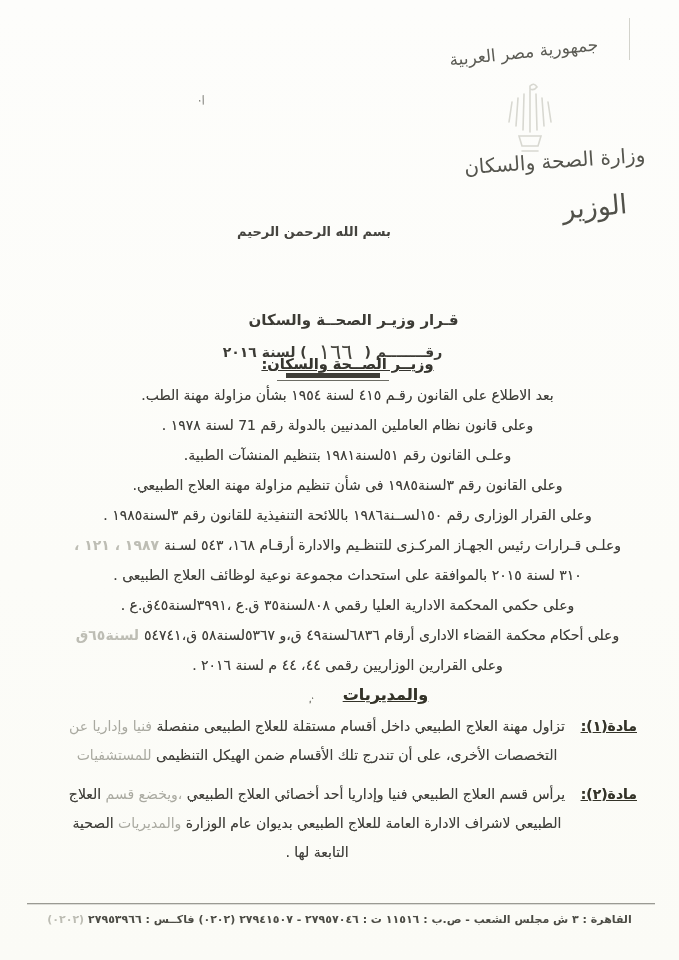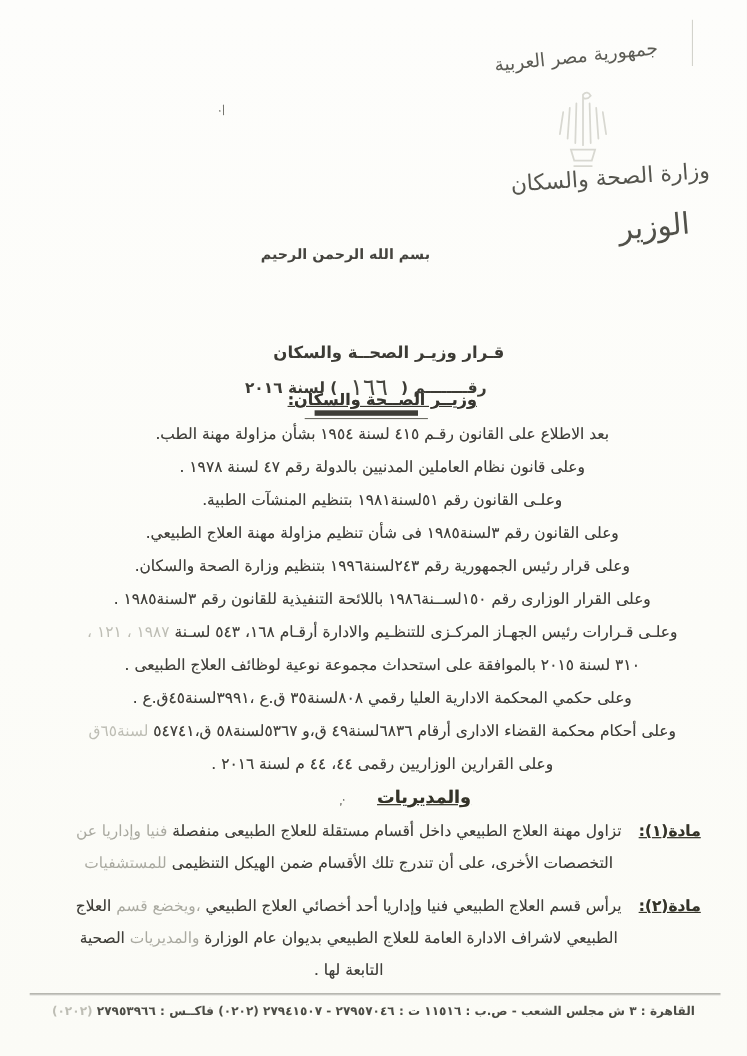--- a/index.html
+++ b/index.html
@@ -30,21 +30,21 @@
     padding:0 12px;position:relative;top:2px;}
   .title-rule{margin-top:11px;transform:translateX(-7px);}
   .rule-thick{width:94px;height:5px;background:#3f3e38;margin:0 auto;}
   .rule-thin{width:112px;height:1px;background:#6c6c64;margin:2px auto 0;}
   
   .content{position:absolute;top:349px;right:42px;left:58px;direction:rtl;text-align:center;
     font-size:14px;line-height:30px;color:#403f3a;text-shadow:0 0 .5px rgba(64,63,58,.55);}
   .preamble-heading{font-size:14.5px;font-weight:bold;text-decoration:underline;
     line-height:31px;color:#36352f;}
   .pline{white-space:nowrap;}
-  .faded{color:#bdbdb4;text-shadow:none;}
+  .faded{color:#bdbdb4;text-shadow:none;font-weight:bold;}
   .faded2{color:#a9a9a0;text-shadow:none;margin-top:21px;}
   .decision-row{position:relative;line-height:28px;margin:1px 0 1px;}
   .decision-heading{display:block;width:fit-content;margin:0 auto;transform:translateX(38px);
     font-size:16px;font-weight:bold;text-decoration:underline;letter-spacing:1px;color:#343328;}
   .decision-mark{position:absolute;left:250px;top:4px;font-size:10px;color:#77776f;
     text-decoration:none;transform:rotate(-12deg);}
   .article{display:flex;direction:rtl;line-height:29px;}
   .article-1{margin-top:3px;}
   .article-2{margin-top:10px;}
   .article-label{flex:0 0 auto;width:56px;font-weight:bold;text-decoration:underline;color:#343328;}
@@ -92,24 +92,23 @@
     <div class="title-rule">
       <div class="rule-thick"></div>
       <div class="rule-thin"></div>
     </div>
   </div>
 
   <div class="content">
     <div class="preamble-heading">وزيــر الصــحة والسكان:</div>
 
     <div class="pline"><span>بعد الاطلاع على القانون رقـم ٤١٥ لسنة ١٩٥٤ بشأن مزاولة مهنة الطب.</span><span class="faded"></span></div>
-    <div class="pline"><span>وعلى قانون نظام العاملين المدنيين بالدولة رقم ٤٧ لسنة ١٩٧٨ .</span><span class="faded"></span></div>
+    <div class="pline"><span>وعلى قانون نظام العاملين المدنيين بالدولة رقم 71 لسنة ١٩٧٨ .</span><span class="faded"></span></div>
     <div class="pline"><span>وعلـى القانون رقم ٥١لسنة١٩٨١ بتنظيم المنشآت الطبية.</span><span class="faded"></span></div>
     <div class="pline"><span>وعلى القانون رقم ٣لسنة١٩٨٥ فى شأن تنظيم مزاولة مهنة العلاج الطبيعي.</span><span class="faded"></span></div>
-    <div class="pline"><span>وعلى قرار رئيس الجمهورية رقم ٢٤٣لسنة١٩٩٦ بتنظيم وزارة الصحة والسكان.</span><span class="faded"></span></div>
     <div class="pline"><span>وعلى القرار الوزارى رقم ١٥٠لســنة١٩٨٦ باللائحة التنفيذية للقانون رقم ٣لسنة١٩٨٥ .</span><span class="faded"></span></div>
     <div class="pline"><span>وعلـى قـرارات رئيس الجهـاز المركـزى للتنظـيم والادارة أرقـام ١٦٨، ٥٤٣ لسـنة</span><span class="faded"> ١٩٨٧ ، ١٢١ ،</span></div>
     <div class="pline"><span>٣١٠ لسنة ٢٠١٥ بالموافقة على استحداث مجموعة نوعية لوظائف العلاج الطبيعى .</span><span class="faded"></span></div>
     <div class="pline"><span>وعلى حكمي المحكمة الادارية العليا رقمي ٨٠٨لسنة٣٥ ق.ع ،٣٩٩١لسنة٤٥ق.ع .</span><span class="faded"></span></div>
     <div class="pline"><span>وعلى أحكام محكمة القضاء الادارى أرقام ٦٨٣٦لسنة٤٩ ق،و ٥٣٦٧لسنة٥٨ ق،٥٤٧٤١</span><span class="faded"> لسنة٦٥ق</span></div>
     <div class="pline"><span>وعلى القرارين الوزاريين رقمى ٤٤، ٤٤ م لسنة ٢٠١٦ .</span><span class="faded"></span></div>
 
     <div class="decision-row">
       <span class="decision-heading">والمديريات</span>
       <span class="decision-mark">·,</span>

